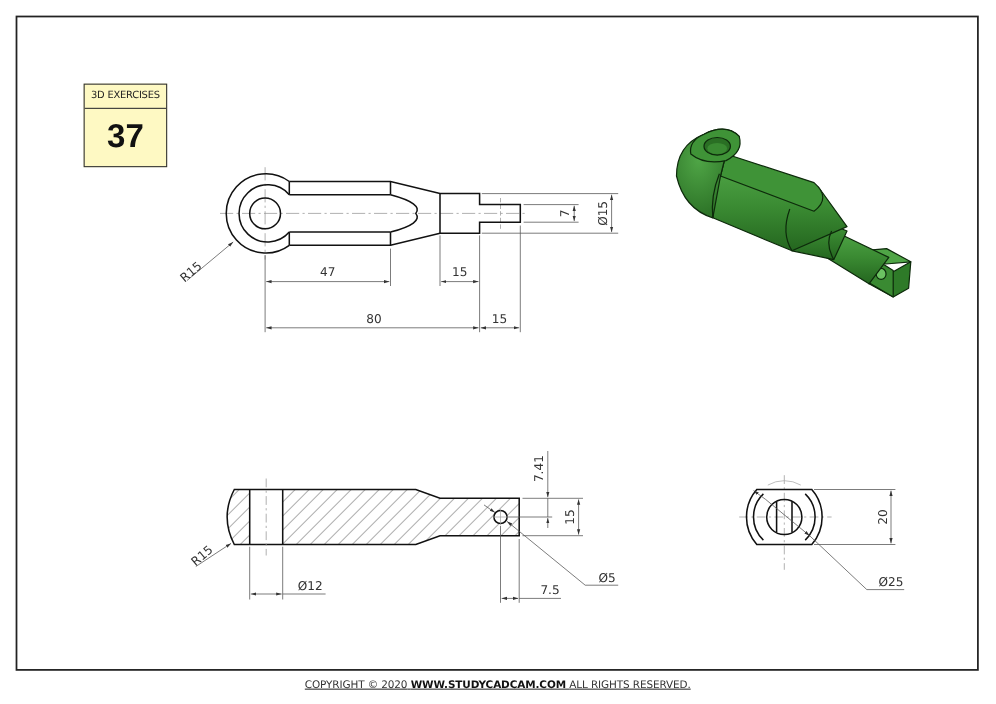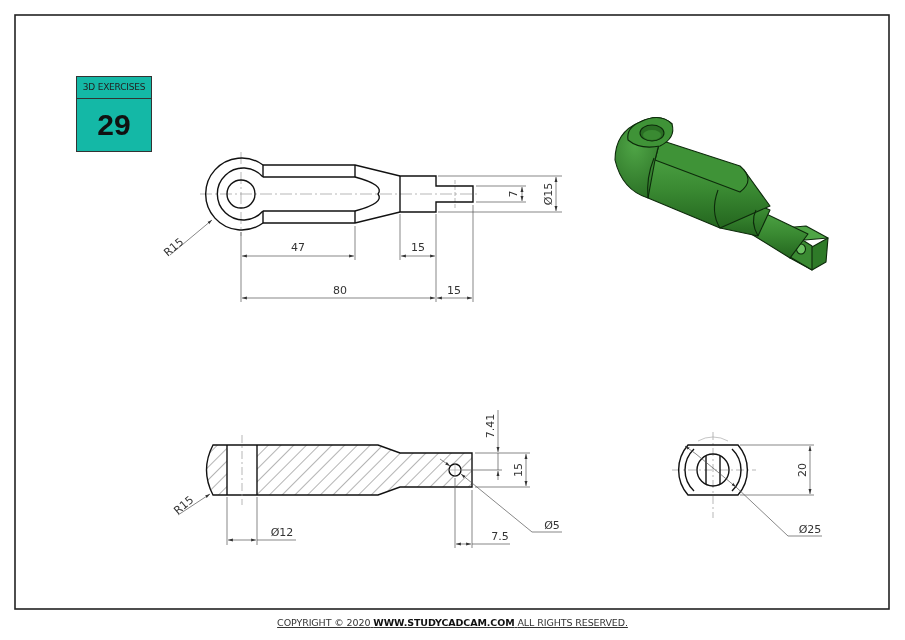--- a/index.html
+++ b/index.html
@@ -1,19 +1,19 @@
 <!DOCTYPE html>
 <html><head>
 <meta charset="utf-8">
 <style>
   html, body { margin:0; padding:0; background:#ffffff; }
   body { width:905px; height:640px; position:relative; overflow:hidden; font-family:"DejaVu Sans", sans-serif; }
   .sheet { position:absolute; left:0; top:0; width:905px; height:640px; }
   svg text { font-family:"DejaVu Sans", sans-serif; }
-  .badge { position:absolute; left:76px; top:76px; width:76px; height:76px; border:1px solid #333; background:#14b8a6; box-sizing:border-box; }
+  .badge { position:absolute; left:76px; top:76px; width:76px; height:76px; border:1px solid #333; background:#fef9c3; box-sizing:border-box; }
   .badge-label { height:21px; border-bottom:1px solid #333; font-size:9px; color:#222; text-align:center; line-height:21px; letter-spacing:-0.2px; }
   .badge-number { font-family:"Liberation Sans", sans-serif; font-weight:bold; font-size:30px; text-align:center; line-height:52px; color:#111; }
   .footer { position:absolute; left:0; top:617px; width:905px; text-align:center; font-size:9.5px; color:#333; letter-spacing:-0.1px;text-decoration:underline; }
   .footer b { color:#111; }
 </style>
 </head>
 <body>
 
 <div class="sheet">
 <svg width="905" height="640" viewBox="0 0 905 640" xmlns="http://www.w3.org/2000/svg">
@@ -187,21 +187,21 @@
     <line x1="788" y1="536" x2="822" y2="536"></line>
   </g>
   <g fill="#333" font-size="11">
     <text x="0" y="0" transform="translate(806,470) rotate(-90)" text-anchor="middle">20</text>
     <text x="810" y="533" text-anchor="middle">Ø25</text>
   </g>
 </svg>
 
 <div class="badge">
   <div class="badge-label">3D EXERCISES</div>
-  <div class="badge-number">29</div>
+  <div class="badge-number">37</div>
 </div>
 
 <div class="footer">
   <span>COPYRIGHT © 2020</span>
   <b>WWW.STUDYCADCAM.COM</b>
   <span>ALL RIGHTS RESERVED.</span>
 </div>
 </div>
 
 </body></html>

